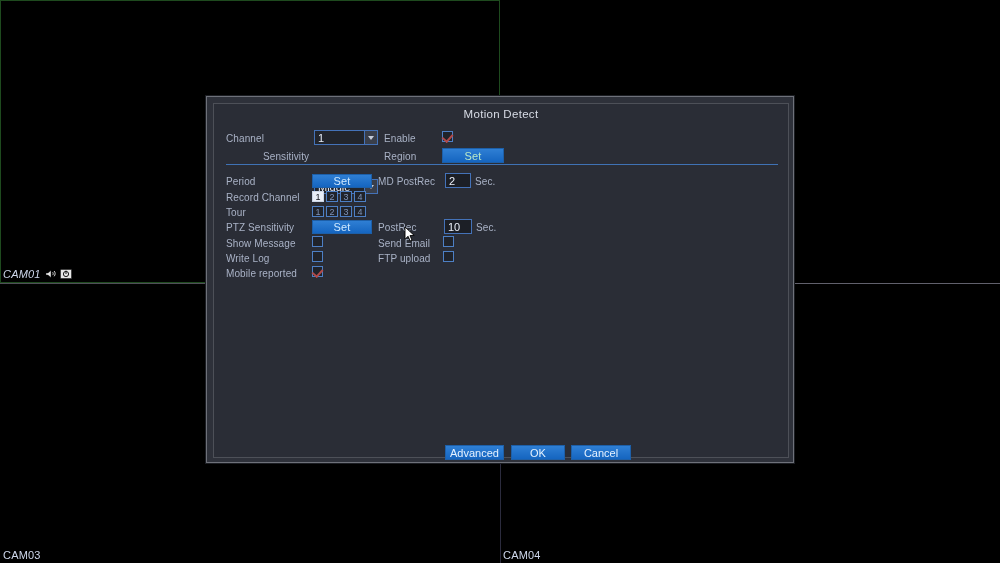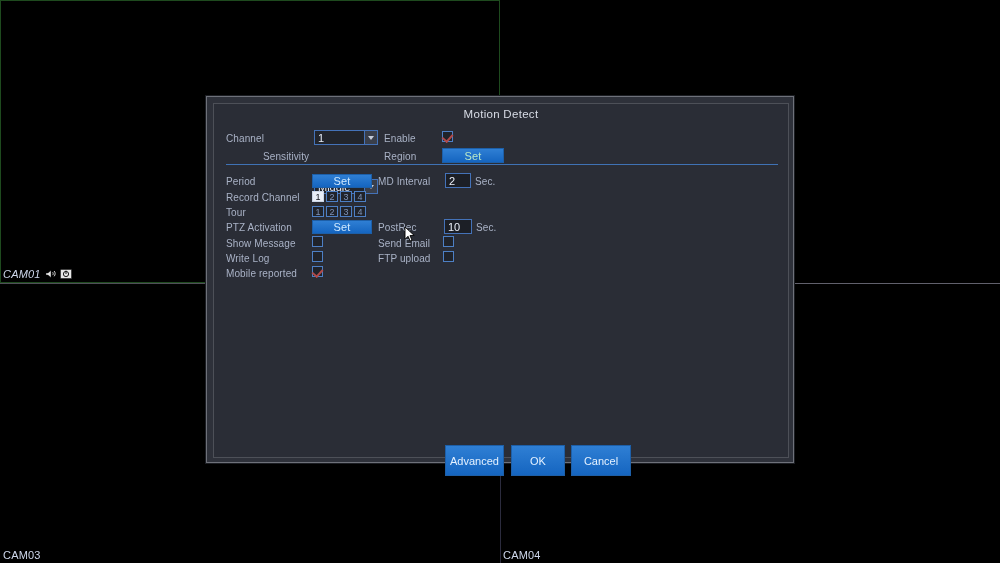--- a/index.html
+++ b/index.html
@@ -128,21 +128,21 @@
     letter-spacing: .2px;
   }
   #btn-region-set  { left: 432px; top: 144px; width: 62px; height: 15px;
                      color:#b9e8c8; }
   #btn-period-set  { left: 302px; top: 170px; width: 60px; }
   #btn-ptz-set     { left: 302px; top: 216px; width: 60px; }
 
   
   .btn-action {
     position: absolute;
-    top: 438px; height: 31px;
+    top: 438px; height: 15px;
     background: linear-gradient(#2f7fd4, #1565c0);
     border: 1px solid #1d5fa8;
     color: #e4f1ff;
     font-size: 11px;
     display: flex; align-items: center; justify-content: center;
     cursor: pointer;
   }
   #btn-advanced { left: 441px; width: 59px; }
   #btn-ok       { left: 505px; width: 54px; }
   #btn-cancel   { left: 564px; width: 60px; }
@@ -270,21 +270,21 @@
           <i></i>
         </span>
     </div>
     <div class="lbl" style="left:170px; top:47px;">Region</div>
     <div class="btn-blue" id="btn-region-set" style="left:228px; top:44px; width:62px;">Set</div>
 
     <div id="sep-line"></div>
 
     <div class="lbl" style="left:12px; top:72px;">Period</div>
     <div class="btn-blue" id="btn-period-set" style="left:98px; top:70px; width:60px;">Set</div>
-    <div class="lbl" style="left:164px; top:72px;">MD Interval</div>
+    <div class="lbl" style="left:164px; top:72px;">MD PostRec</div>
     <div class="numbox" style="left:231px; top:69px; width:26px;">
       <span>2</span>
     </div>
     <div class="lbl" style="left:261px; top:72px;">Sec.</div>
 
     <div class="lbl" style="left:12px; top:88px;">Record Channel</div>
     <div class="chip-row" id="record-chips" style="left:98px; top:87px;">
         <div class="chip on">1</div>
         <div class="chip">2</div>
         <div class="chip">3</div>
@@ -292,21 +292,21 @@
       </div>
 
     <div class="lbl" style="left:12px; top:103px;">Tour</div>
     <div class="chip-row" id="tour-chips" style="left:98px; top:102px;">
         <div class="chip">1</div>
         <div class="chip">2</div>
         <div class="chip">3</div>
         <div class="chip">4</div>
       </div>
 
-    <div class="lbl" style="left:12px; top:118px;">PTZ Activation</div>
+    <div class="lbl" style="left:12px; top:118px;">PTZ Sensitivity</div>
     <div class="btn-blue" id="btn-ptz-set" style="left:98px; top:116px; width:60px;">Set</div>
     <div class="lbl" style="left:164px; top:118px;">PostRec</div>
     <div class="numbox" style="left:230px; top:115px; width:28px;">
       <span>10</span>
     </div>
     <div class="lbl" style="left:262px; top:118px;">Sec.</div>
 
     <div class="lbl" style="left:12px; top:134px;">Show Message</div>
     <div class="cbx" style="left:98px; top:132px;"></div>
     <div class="lbl" style="left:164px; top:134px;">Send Email</div>

